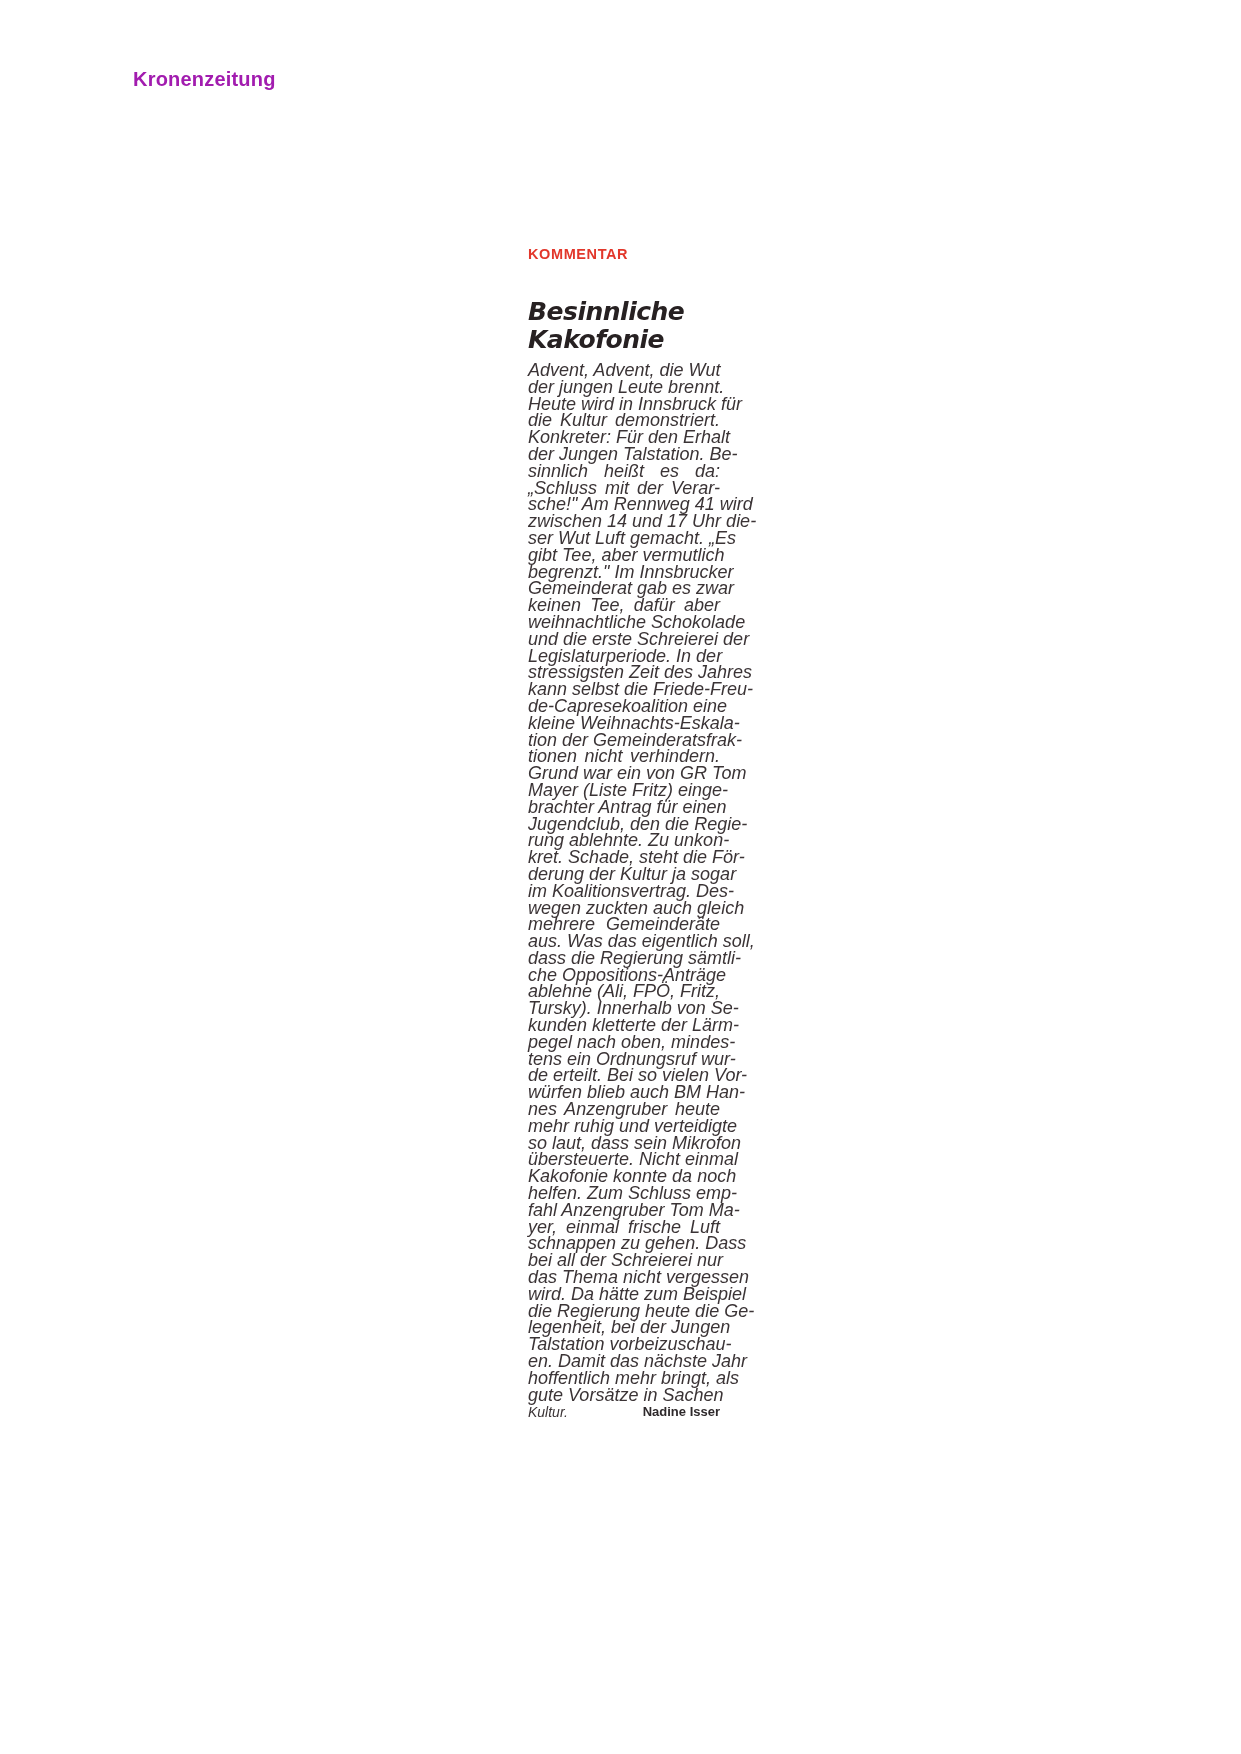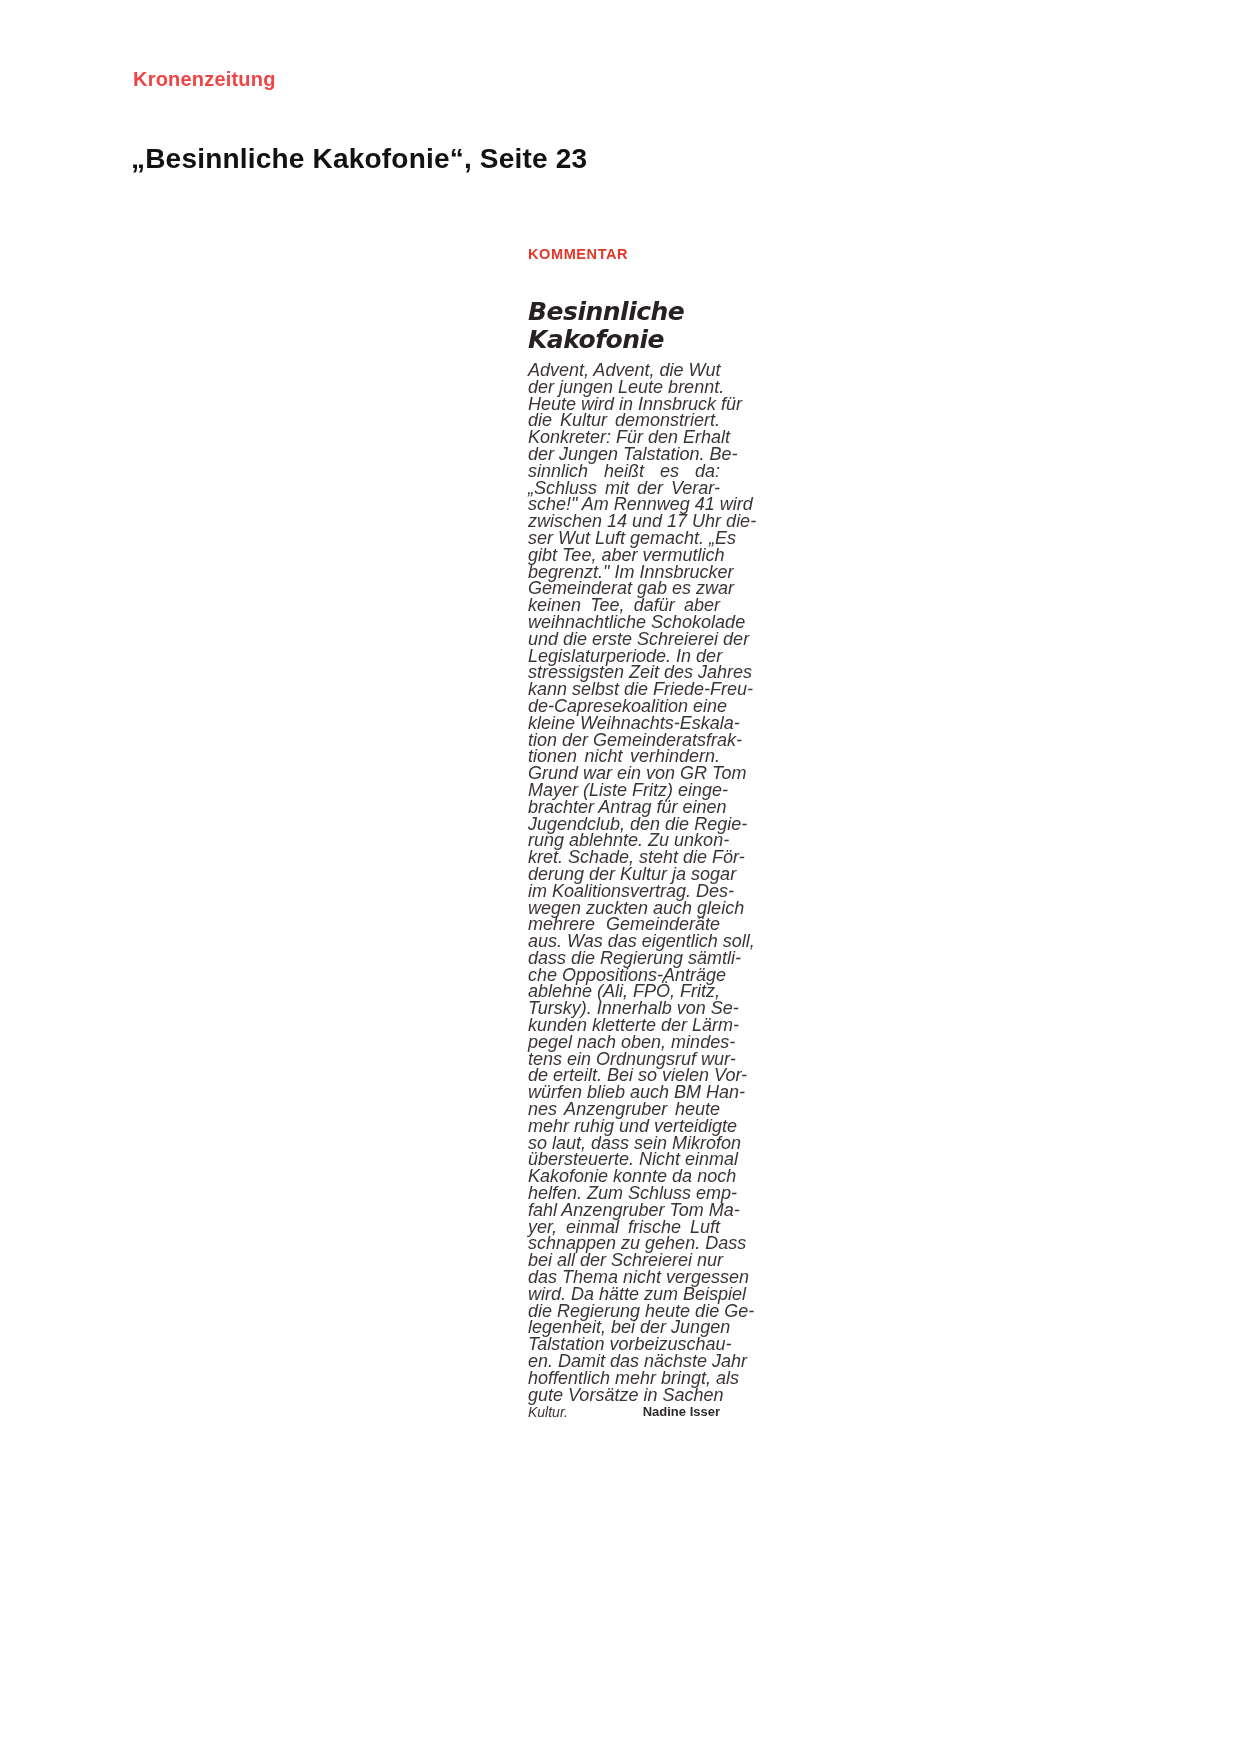--- a/index.html
+++ b/index.html
@@ -16,21 +16,21 @@
     inset: 0;
     background: #ffffff;
   }
   
   .publication {
     position: absolute;
     left: 133px;
     top: 68px;
     font-size: 20px;
     font-weight: bold;
-    color: #ef4444;
+    color: #a21caf;
     letter-spacing: 0.2px;
     text-align: center;
   }
   .doc-headline {
     position: absolute;
     left: 131px;
     top: 143px;
     font-size: 28px;
     font-weight: bold;
     color: #121212;
@@ -104,21 +104,20 @@
   }
   .page-footer .num { font-weight: bold; }
 </style>
 </head>
 <body>
 
 <div class="page">
 
   <div class="publication">Kronenzeitung</div>
 
-  <div class="doc-headline">„Besinnliche Kakofonie“, Seite 23</div>
 
   <div class="article">
     <div class="kicker">KOMMENTAR</div>
     <div class="article-title">
       <div>Besinnliche</div>
       <div>Kakofonie</div>
     </div>
     <div class="article-body">
         <div class="line">Advent, Advent, die Wut</div>
         <div class="line">der jungen Leute brennt.</div>

